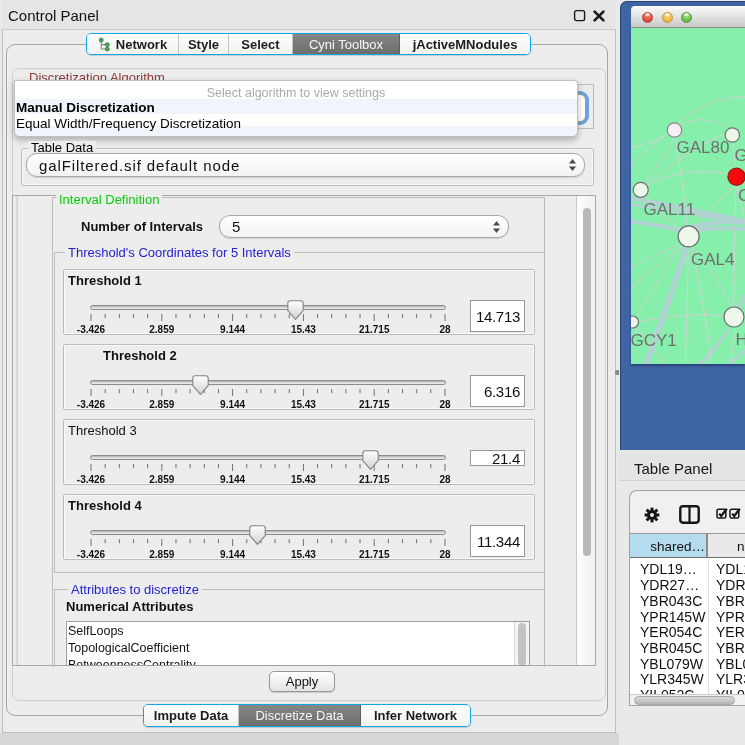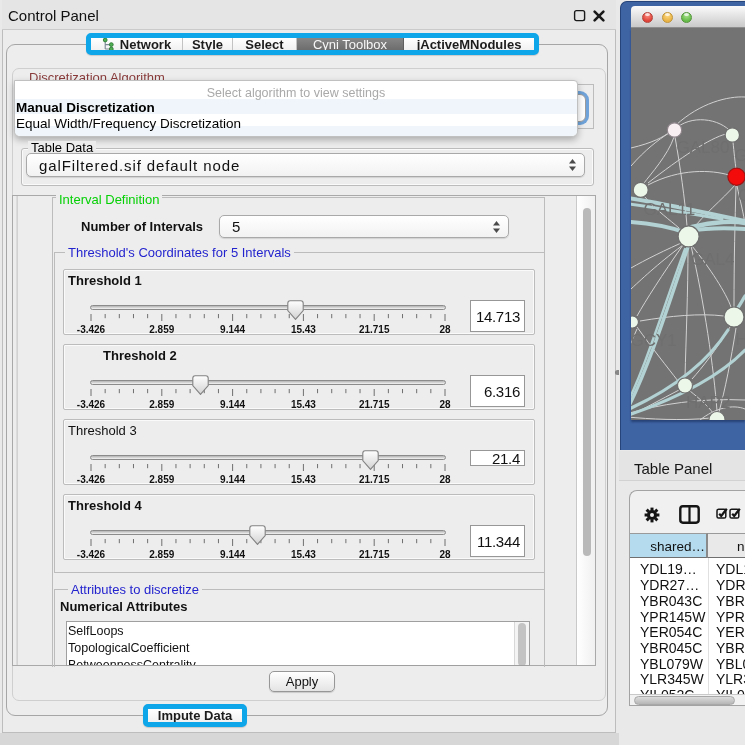--- a/index.html
+++ b/index.html
@@ -1,27 +1,27 @@
 <!DOCTYPE html>
 <html><head><meta charset="utf-8">
 <style>
 html,body{margin:0;padding:0;}
 body{width:745px;height:745px;background:#e9e9e9;font-family:"Liberation Sans",sans-serif;
  position:relative;overflow:hidden;-webkit-font-smoothing:antialiased;}
 .abs{position:absolute;}
 .txt{position:absolute;white-space:nowrap;}
 .etched{border:1px solid #bcbcbc;box-shadow:inset 0 0 0 1px rgba(255,255,255,.7);}
 .combo{position:absolute;box-sizing:border-box;background:linear-gradient(#ffffff,#f2f2f2);
- border:1px solid #a9a9a9;border-radius:5px;box-shadow:0 1px 1px rgba(0,0,0,.12);}
+ border:1px solid #a9a9a9;border-radius:11px;box-shadow:0 1px 1px rgba(0,0,0,.12);}
 .combo .ct{position:absolute;left:12px;top:0;bottom:0;display:flex;align-items:center;font-size:15px;letter-spacing:0.9px;color:#111;}
 .stepper{position:absolute;right:7px;top:50%;transform:translateY(-50%);}
 .glabel{position:absolute;background:#ededed;padding:0 3px;font-size:13px;line-height:13px;}
 .vbox{position:absolute;box-sizing:border-box;background:#fff;border:1px solid #979797;
  font-size:15px;color:#111;display:flex;align-items:center;justify-content:flex-end;padding-right:4px;letter-spacing:-0.3px;}
-.tabrow{position:absolute;display:flex;height:22px;border:5px solid #0ea5e9;border-radius:5px;
+.tabrow{position:absolute;display:flex;height:22px;border:1px solid #0ea5e9;border-radius:5px;
  background:#fdfdfd;box-sizing:border-box;overflow:hidden;box-shadow:0 1px 1px rgba(0,0,0,.15);}
 .tab{display:flex;align-items:center;justify-content:center;font-size:13px;font-weight:bold;color:#1c1c1c;
  border-right:1px solid #c3c3c3;background:linear-gradient(#ffffff,#f1f1f1);}
 .tab:last-child{border-right:none;}
 .tab.sel{background:linear-gradient(#868686,#6d6d6d);color:#f7f7f7;border-right-color:#5f5f5f;font-weight:normal;}
 </style></head><body>
 
 <div class="abs" style="left:0;top:733px;width:619px;height:12px;background:#d7d7d7;"></div>
 <div class="abs" style="left:2px;top:0;width:614px;height:733px;background:#ececec;border:1px solid #bdbdbd;border-top:none;box-sizing:border-box;"></div>
 <div class="abs" style="left:2px;top:0;width:614px;height:30px;background:#e5e5e5;border-bottom:1px solid #cacaca;box-sizing:border-box;"></div>
@@ -265,40 +265,42 @@
       <linearGradient id="th4" x1="0" y1="0" x2="0" y2="1">
         <stop offset="0" stop-color="#fefefe"></stop>
         <stop offset="1" stop-color="#d2d2d2"></stop>
       </linearGradient>
     </defs>
     <path d="M3.2 0.8 H13.8 Q16.2 0.8 16.2 3.2 V10.6 L8.5 19.4 L0.8 10.6 V3.2 Q0.8 0.8 3.2 0.8 Z" fill="url(#th4)" stroke="#828282" stroke-width="1.1"></path>
   </svg>
 <div class="vbox" style="left:470px;top:525px;width:55px;height:32px;">11.344</div>
 <div class="abs" style="left:54px;top:589px;width:489px;height:77px;border:1px solid #bcbcbc;border-bottom:none;"></div>
 <div class="glabel" style="left:68px;top:583px;color:#2424cf;">Attributes to discretize</div>
-<div class="txt" style="left:60px;top:599px;font-size:13px;font-weight:bold;color:#111;">Numerical Attributes</div>
+<div class="txt" style="left:66px;top:599px;font-size:13px;font-weight:bold;color:#111;">Numerical Attributes</div>
 <div class="abs" style="left:66px;top:620.5px;width:463.5px;height:45.5px;background:#fff;border:1px solid #9f9f9f;box-sizing:border-box;overflow:hidden;">
     <div style="position:absolute;left:1px;top:1.5px;font-size:12.5px;color:#111;line-height:16.9px;">SelfLoops<br>TopologicalCoefficient<br>BetweennessCentrality<br>ClusteringCoefficient</div>
     <div style="position:absolute;right:0;top:0;width:14.5px;height:45.5px;background:#f4f4f4;border-left:1px solid #d8d8d8;box-sizing:border-box;"></div>
     <div style="position:absolute;right:2.5px;top:1px;width:8px;height:43px;background:#c3c3c3;border-radius:4px;"></div>
   </div>
 <div class="abs" style="left:269px;top:671px;width:66px;height:20.5px;border:1px solid #979797;border-radius:5px;background:linear-gradient(#ffffff,#e4e4e4);box-sizing:border-box;display:flex;align-items:center;justify-content:center;font-size:13px;color:#111;box-shadow:0 1px 1px rgba(0,0,0,.15);">Apply</div>
 <div class="tabrow" style="left:143px;top:704px;height:23px;">
     <div class="tab" style="width:94px;">Impute Data</div>
+    <div class="tab sel" style="width:121px;">Discretize Data</div>
+    <div class="tab" style="width:109px;">Infer Network</div>
   </div>
 <div class="abs" style="left:614.5px;top:369.5px;width:4px;height:5px;background:#6f6f6f;border-radius:3px 0 0 3px;opacity:.8;"></div>
 <div class="abs" style="left:620px;top:1px;width:125px;height:449px;background:#3e64a4;border-top:1px solid #27447a;border-left:1px solid #27447a;border-radius:7px 0 0 0;box-sizing:border-box;"></div>
 <div class="abs" style="left:631px;top:6px;width:114px;height:22px;background:linear-gradient(#fbfbfb,#c9c9c9);border-bottom:1px solid #8d8d8d;border-radius:4px 0 0 0;box-sizing:border-box;"></div>
 <div class="abs" style="left:642.0px;top:11.5px;width:11px;height:11px;border-radius:50%;box-sizing:border-box;border:1px solid #b0443c;background:radial-gradient(circle at 50% 28%,#fa8a7f,#df4136 70%);"></div>
 <div class="abs" style="left:645.0px;top:12.8px;width:5px;height:3px;border-radius:50%;background:rgba(255,255,255,.75);"></div>
 <div class="abs" style="left:661.5px;top:11.5px;width:11px;height:11px;border-radius:50%;box-sizing:border-box;border:1px solid #bf9336;background:radial-gradient(circle at 50% 28%,#fcd97f,#eab344 70%);"></div>
 <div class="abs" style="left:664.5px;top:12.8px;width:5px;height:3px;border-radius:50%;background:rgba(255,255,255,.75);"></div>
 <div class="abs" style="left:681.0px;top:11.5px;width:11px;height:11px;border-radius:50%;box-sizing:border-box;border:1px solid #52933a;background:radial-gradient(circle at 50% 28%,#a8e18c,#65bb47 70%);"></div>
 <div class="abs" style="left:684.0px;top:12.8px;width:5px;height:3px;border-radius:50%;background:rgba(255,255,255,.75);"></div>
-<div class="abs" style="left:631px;top:28px;width:114px;height:392px;background:#737373;overflow:hidden;box-shadow:0 2px 2px rgba(10,25,60,.45);">
+<div class="abs" style="left:631px;top:28px;width:114px;height:336px;background:#86efac;overflow:hidden;box-shadow:0 2px 2px rgba(10,25,60,.45);">
 <svg width="114" height="392" viewBox="631 28 114 392" style="position:absolute;left:0;top:0;">
 <path d="M676,125 C700,103 728,96 745,97" fill="none" stroke="#d2d2d2" stroke-width="1"></path>
 <path d="M674,130 C690,114 720,118 732,133" fill="none" stroke="#d2d2d2" stroke-width="1"></path>
 <path d="M674,137 C668,155 650,175 644,183" fill="none" stroke="#d2d2d2" stroke-width="1"></path>
 <path d="M675,137 C680,165 685,200 687,226" fill="none" stroke="#d2d2d2" stroke-width="1"></path>
 <path d="M733,142 C734,152 735,162 736,169" fill="none" stroke="#d2d2d2" stroke-width="1"></path>
 <path d="M736,184 C722,200 702,216 694,228" fill="none" stroke="#d2d2d2" stroke-width="1"></path>
 <path d="M648,185 C680,168 712,170 729,175" fill="none" stroke="#d2d2d2" stroke-width="1"></path>
 <path d="M648,183 C680,158 710,138 726,134" fill="none" stroke="#d2d2d2" stroke-width="1"></path>
 <path d="M631,166 C645,150 658,140 669,133" fill="none" stroke="#d2d2d2" stroke-width="1"></path>

